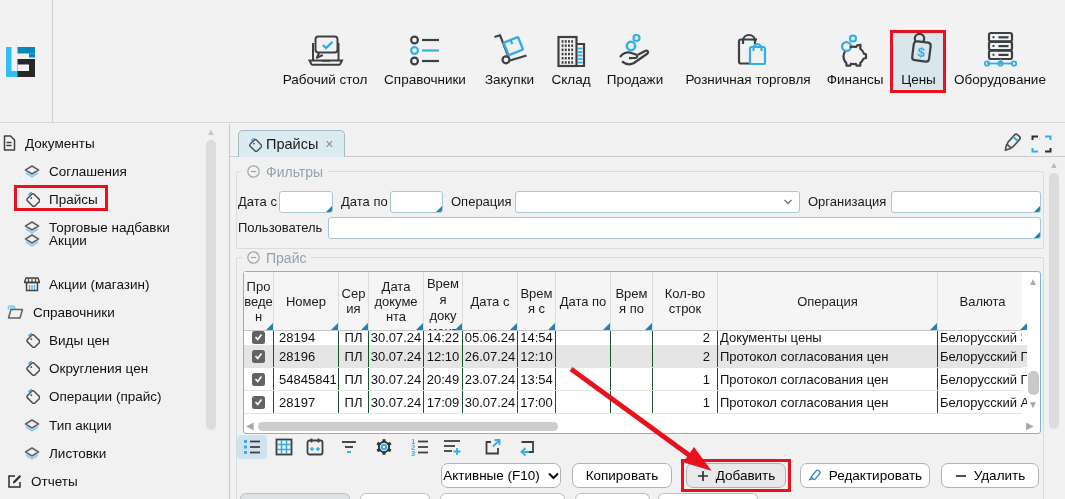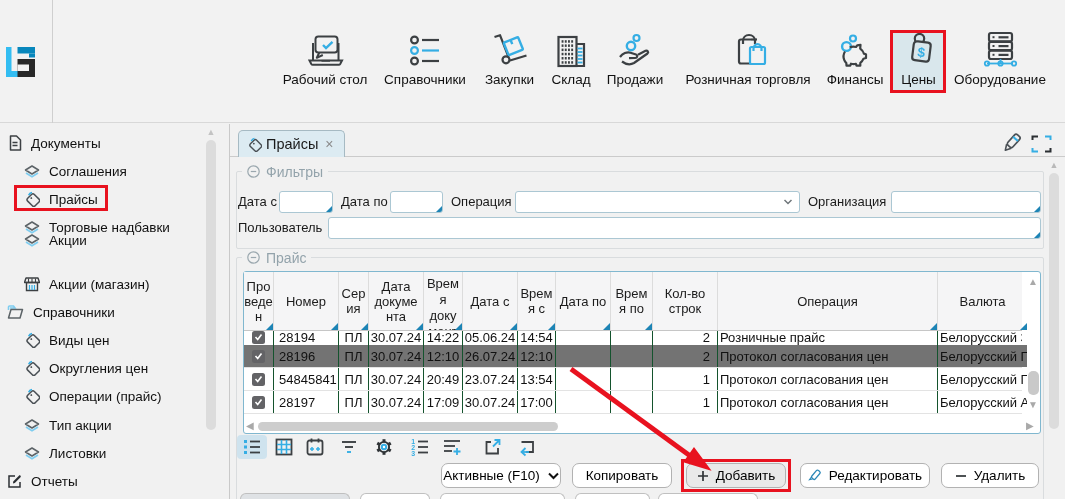--- a/index.html
+++ b/index.html
@@ -187,21 +187,21 @@
         </g>
     <g id="tag">
           <g transform="rotate(-45 8 8.5)">
             <rect x="3.8" y="4.6" width="9.4" height="10.6" rx="2" fill="none" stroke="#4a5055" stroke-width="1.5"></rect>
             <circle cx="8.5" cy="7" r="0.95" fill="#4a5055"></circle>
           </g>
           <path d="M4.6 4.2 c0.6 -1.5 1.8 -2.4 3.4 -2.7" stroke="#35aee4" stroke-width="1.5" fill="none"></path>
         </g>
   </defs>
     </svg>
-  <div class="trow" style="left:8px;top:9px"><svg width="14" height="16" viewBox="0 0 14 16" fill="none">
+  <div class="trow" style="left:2px;top:9px"><svg width="14" height="16" viewBox="0 0 14 16" fill="none">
         <path d="M2.5 1 h6 l4 4 v10 h-10 z" stroke="#3c4043" stroke-width="1.5" stroke-linejoin="round"></path>
         <path d="M4.5 7.5 h5 M4.5 10.5 h5" stroke="#3c4043" stroke-width="1.3"></path>
       </svg>Документы</div>
   <div class="trow" style="left:24px;top:37px"><svg width="16" height="15" viewBox="0 0 16 15">
         <use href="#layers"></use>
       </svg>Соглашения</div>
   <div class="trow" style="left:24px;top:65px"><svg width="16" height="16" viewBox="0 0 16 16">
         <use href="#tag"></use>
       </svg>Прайсы</div>
   <div class="redbox" style="left:14px;top:61px;width:94px;height:26px"></div>
@@ -290,21 +290,21 @@
     </svg>Прайс</div>
 <style>
 .panel { position:absolute; left:243px; top:271px; width:798px; height:163px; background:#fff; border:1px solid #80b7cf; border-radius:3px; }
 .hrow { position:absolute; left:244px; top:272px; width:778px; height:59px; display:flex; background:#f5f5f6; border-bottom:1px solid #c6c6c6; }
 .hc { position:relative; border-right:1px solid #dcdcdc; display:flex; align-items:center; justify-content:center; text-align:center; font-size:13px; line-height:15px; color:#1c1c1c; flex:none; }
 .hc.st:after { content:""; position:absolute; right:0; bottom:0; width:0; height:0; border-left:7px solid transparent; border-bottom:7px solid #1d84b5; }
 .drow { display:flex; height:23px; border-bottom:1px solid #e3e3e3; background:#fff; }
 .dc { border-right:1px solid #14532d; font-size:13px; color:#111; display:flex; align-items:center; flex:none; white-space:nowrap; overflow:hidden; }
 .dc.c { justify-content:center; } .dc.r { justify-content:flex-end; padding-right:7px; } .dc.l { padding-left:5px; }
 .cbx { width:13px; height:13px; background:#636366; border-radius:2.5px; display:flex; align-items:center; justify-content:center; }
-.sel .dc { background:#737373; }
+.sel .dc { background:#e5e5e5; }
 .arr { position:absolute; font-size:10px; color:#a9a9a9; line-height:10px; }
 </style>
 <div class="panel"></div>
 <div class="hrow">
   <div class="hc st" style="width:30px">Про<br>веде<br>н</div>
   <div class="hc st" style="width:65px">Номер</div>
   <div class="hc st" style="width:30px">Сер<br>ия</div>
   <div class="hc st" style="width:55px">Дата<br>докуме<br>нта</div>
   <div class="hc st" style="width:39px;align-items:flex-start;overflow:hidden">
       <span style="display:block;padding-top:4px;line-height:16px">Врем<br>я<br>доку<br>мент</span>
@@ -328,21 +328,21 @@
       </div>
     <div class="dc l" style="width:65px">28194</div>
     <div class="dc c" style="width:30px">ПЛ</div>
     <div class="dc c" style="width:55px">30.07.24</div>
     <div class="dc c" style="width:39px">14:22</div>
     <div class="dc c" style="width:55px">05.06.24</div>
     <div class="dc c" style="width:38px">14:54</div>
     <div class="dc" style="width:55px"></div>
     <div class="dc" style="width:42px"></div>
     <div class="dc r" style="width:65px">2</div>
-    <div class="dc l" style="width:220px;padding-left:2px">Розничные прайс</div>
+    <div class="dc l" style="width:220px;padding-left:2px">Документы цены</div>
     <div class="dc l" style="width:89px;border-right:none;padding-left:2px">Белорусский З</div>
   </div>
 </div>
 <div style="position:absolute;left:244px;top:345px;width:778px">
   <div class="drow sel">
     <div class="dc c" style="width:30px">
         <span class="cbx">
           <svg width="9" height="8" viewBox="0 0 9 8">
             <path d="M1.5 4 l2.2 2.5 L7.5 1.5" stroke="#fff" stroke-width="1.6" fill="none"></path>
           </svg>

